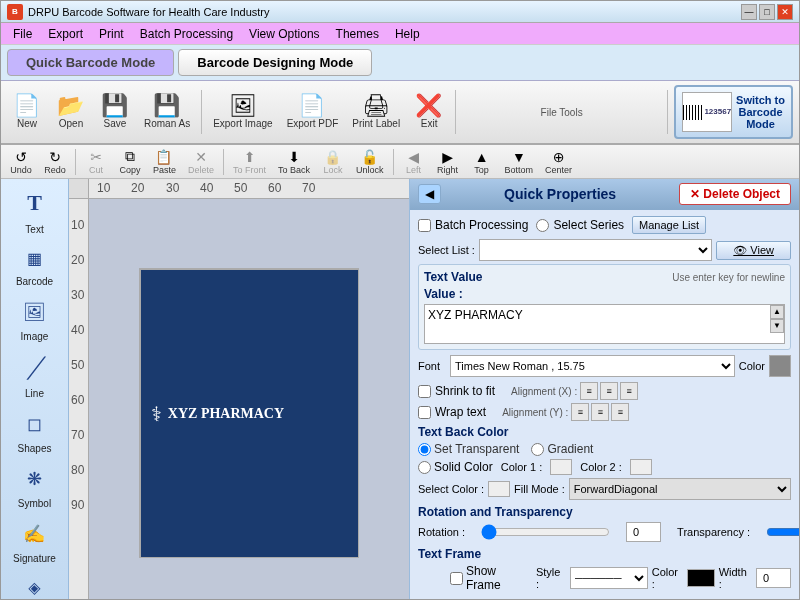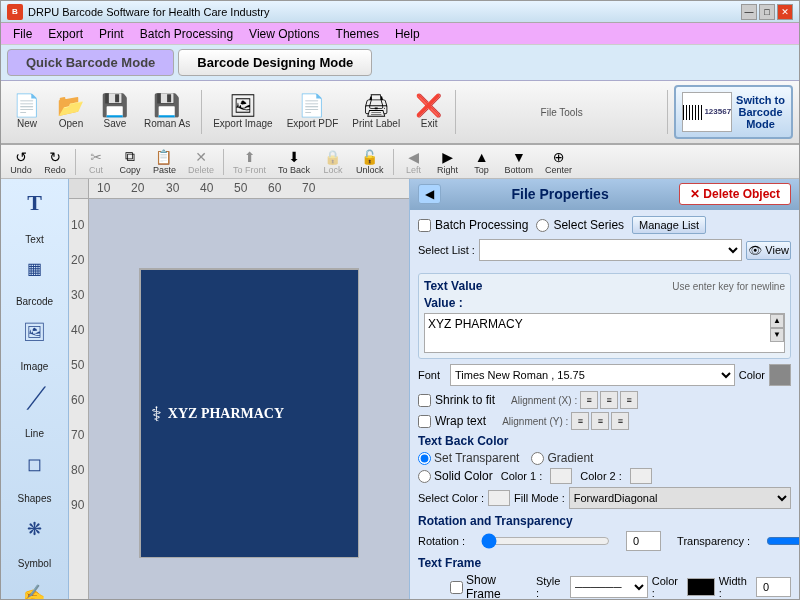--- a/index.html
+++ b/index.html
@@ -43,21 +43,21 @@
     .sub-btn.disabled { opacity: 0.4; cursor: default; }
     .sub-separator { width: 1px; height: 26px; background: #bbb; margin: 0 2px; }
 
     
     .main-area { display: flex; height: calc(600px - 22px - 22px - 38px - 36px - 34px); }
 
     
     .left-sidebar { width: 68px; background: linear-gradient(to bottom, #ddeeff, #c0d8f0); border-right: 1px solid #99bbdd; display: flex; flex-direction: column; align-items: center; padding: 6px 2px; gap: 4px; }
     .sidebar-item { display: flex; flex-direction: column; align-items: center; cursor: pointer; padding: 4px 6px; border: 1px solid transparent; border-radius: 3px; width: 60px; }
     .sidebar-item .icon { font-size: 18px; color: #224488; }
-    .sidebar-item .label { font-size: 10px; color: #222; margin-top: 18px; }
+    .sidebar-item .label { font-size: 10px; color: #222; margin-top: 8px; }
 
     
     .canvas-area { flex: 1; background: #c0c8d8; overflow: hidden; position: relative; }
     .ruler-corner { position: absolute; top: 0; left: 0; width: 20px; height: 20px; background: #ddd; border-right: 1px solid #aaa; border-bottom: 1px solid #aaa; z-index: 10; }
     .ruler-h { position: absolute; top: 0; left: 20px; right: 0; height: 20px; background: #e8e8e8; border-bottom: 1px solid #aaa; overflow: hidden; }
     .ruler-v { position: absolute; top: 20px; left: 0; width: 20px; bottom: 0; background: #e8e8e8; border-right: 1px solid #aaa; overflow: hidden; }
     .canvas-content { position: absolute; top: 20px; left: 20px; right: 0; bottom: 0; overflow: hidden; display: flex; align-items: center; justify-content: center; }
     .label-card { background: white; border: 1px solid #aaa; width: 220px; height: 290px; position: relative; overflow: hidden; }
     .label-card .header { background: #1a3a6e; color: white; padding: 6px 10px; display: flex; align-items: center; gap: 6px; }
     .label-selection { position: absolute; top: 0; left: 0; right: 0; bottom: 0; border: 2px dashed #0080ff; pointer-events: none; }
@@ -67,23 +67,23 @@
     .panel-header { background: linear-gradient(to bottom, #aac8e8, #88aacc); padding: 4px 8px; display: flex; align-items: center; justify-content: space-between; border-bottom: 1px solid #88aacc; }
     .panel-title { font-size: 14px; font-weight: bold; color: #002060; }
     .panel-back-btn { background: #aad4ff; border: 1px solid #88aacc; border-radius: 3px; padding: 2px 6px; cursor: pointer; font-size: 12px; }
     .delete-btn { background: white; border: 1px solid #cc4444; border-radius: 3px; padding: 3px 10px; cursor: pointer; color: #cc0000; font-weight: bold; font-size: 12px; display: flex; align-items: center; gap: 3px; }
     .panel-body { padding: 6px 8px; overflow-y: auto; flex: 1; }
     
     .checkbox-row { display: flex; align-items: center; gap: 4px; }
     input[type="checkbox"] { width: 13px; height: 13px; }
     input[type="radio"] { width: 13px; height: 13px; }
     
-    .select-list { display: flex; align-items: center; gap: 4px; margin-bottom: 12px; }
+    .select-list { display: flex; align-items: center; gap: 4px; margin-bottom: 3px; }
     .select-list select { height: 22px; border: 1px solid #aaa; background: white; font-size: 11px; flex: 1; }
-    .view-btn { background: linear-gradient(to bottom, #f0f8ff, #c8d8f0); border: 1px solid #88aacc; border-radius: 2px; padding: 2px 1px; cursor: pointer; font-size: 11px; display: flex; align-items: center; gap: 2px; }
+    .view-btn { background: linear-gradient(to bottom, #f0f8ff, #c8d8f0); border: 1px solid #88aacc; border-radius: 2px; padding: 2px 16px; cursor: pointer; font-size: 11px; display: flex; align-items: center; gap: 2px; text-decoration: underline; }
     
     .text-value-section { background: #e8f0f8; border: 1px solid #b0c8e0; border-radius: 3px; padding: 5px; margin-bottom: 5px; }
     .text-value-header { display: flex; justify-content: space-between; align-items: center; margin-bottom: 3px; }
     .spin-btn { width: 14px; height: 14px; background: #e0e0e0; border: 1px solid #aaa; cursor: pointer; display: flex; align-items: center; justify-content: center; font-size: 8px; line-height: 1; }
     
     .font-row { display: flex; align-items: center; gap: 4px; margin-bottom: 5px; }
     .font-select { height: 22px; border: 1px solid #aaa; background: white; font-size: 11px; flex: 1; }
     .color-btn { width: 22px; height: 22px; border: 1px solid #aaa; background: #666; cursor: pointer; }
     
     .fit-row { display: flex; align-items: center; gap: 16px; margin-bottom: 3px; }
@@ -329,21 +329,21 @@
           <span style="font-size:14px; font-weight:bold; font-family:serif;">XYZ PHARMACY</span>
         </div>
 
       </div>
     </div>
   </div>
 
   <div class="right-panel">
     <div class="panel-header">
       <button class="panel-back-btn">◀</button>
-      <span class="panel-title">File Properties</span>
+      <span class="panel-title">Quick Properties</span>
       <button class="delete-btn">✕  Delete Object</button>
     </div>
 
     <div class="panel-body">
 
       <div style="display:flex; align-items:center; gap:8px; margin-bottom:5px;">
         <div class="checkbox-row">
           <input type="checkbox" style="">
           <span>Batch Processing</span>
         </div>

